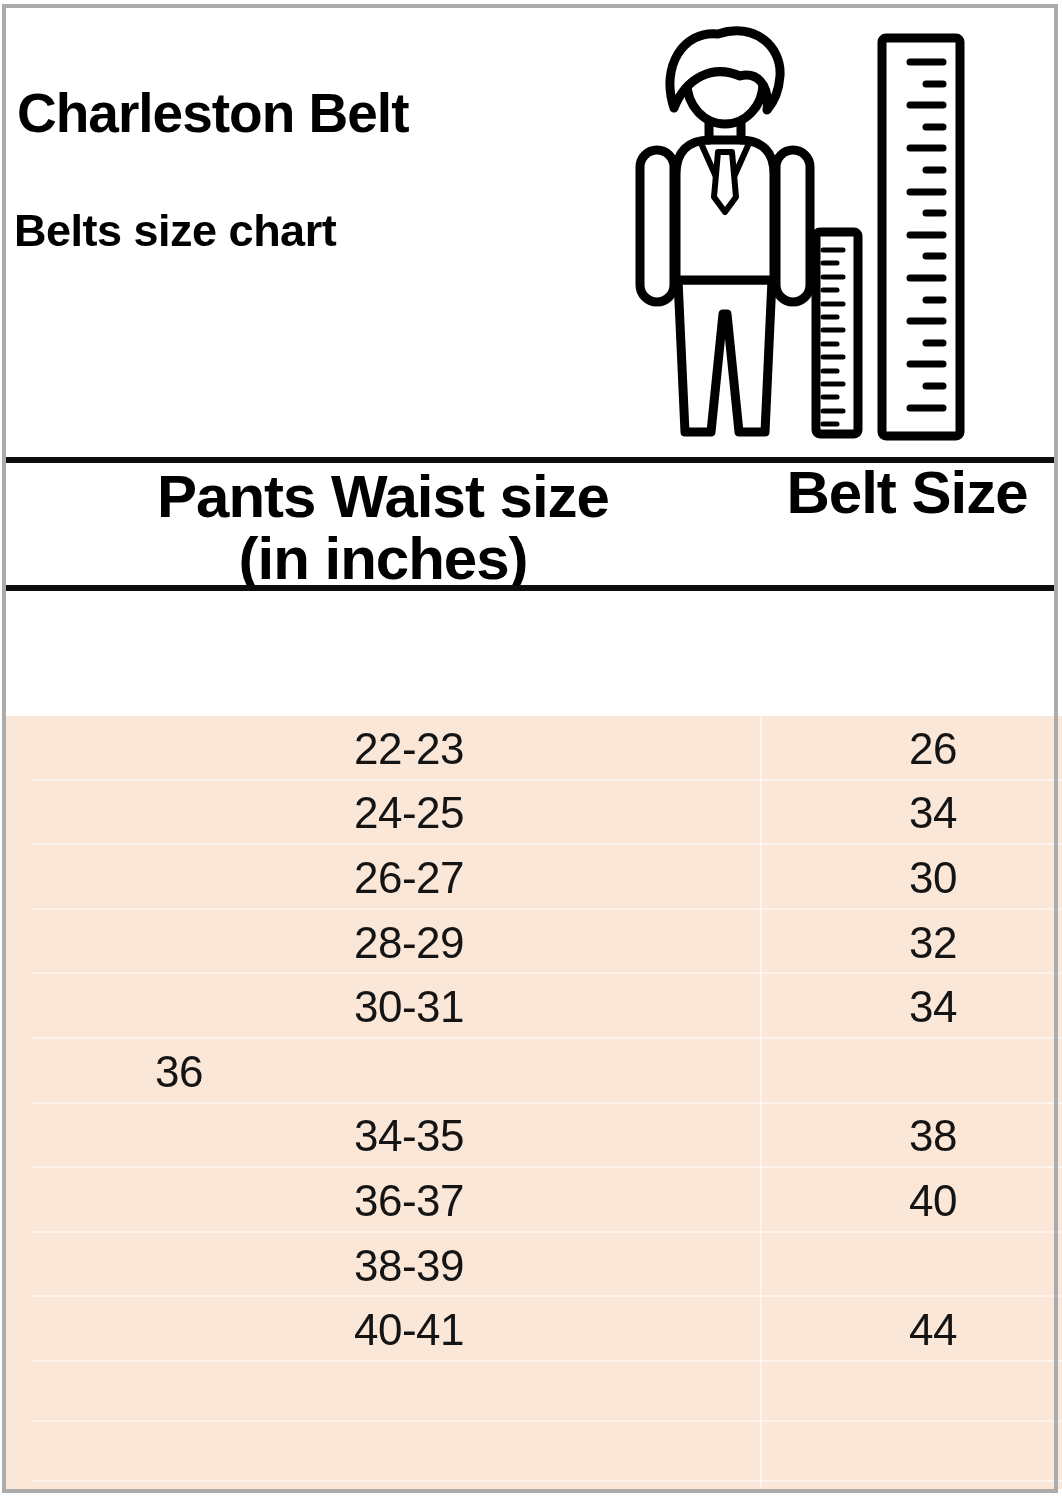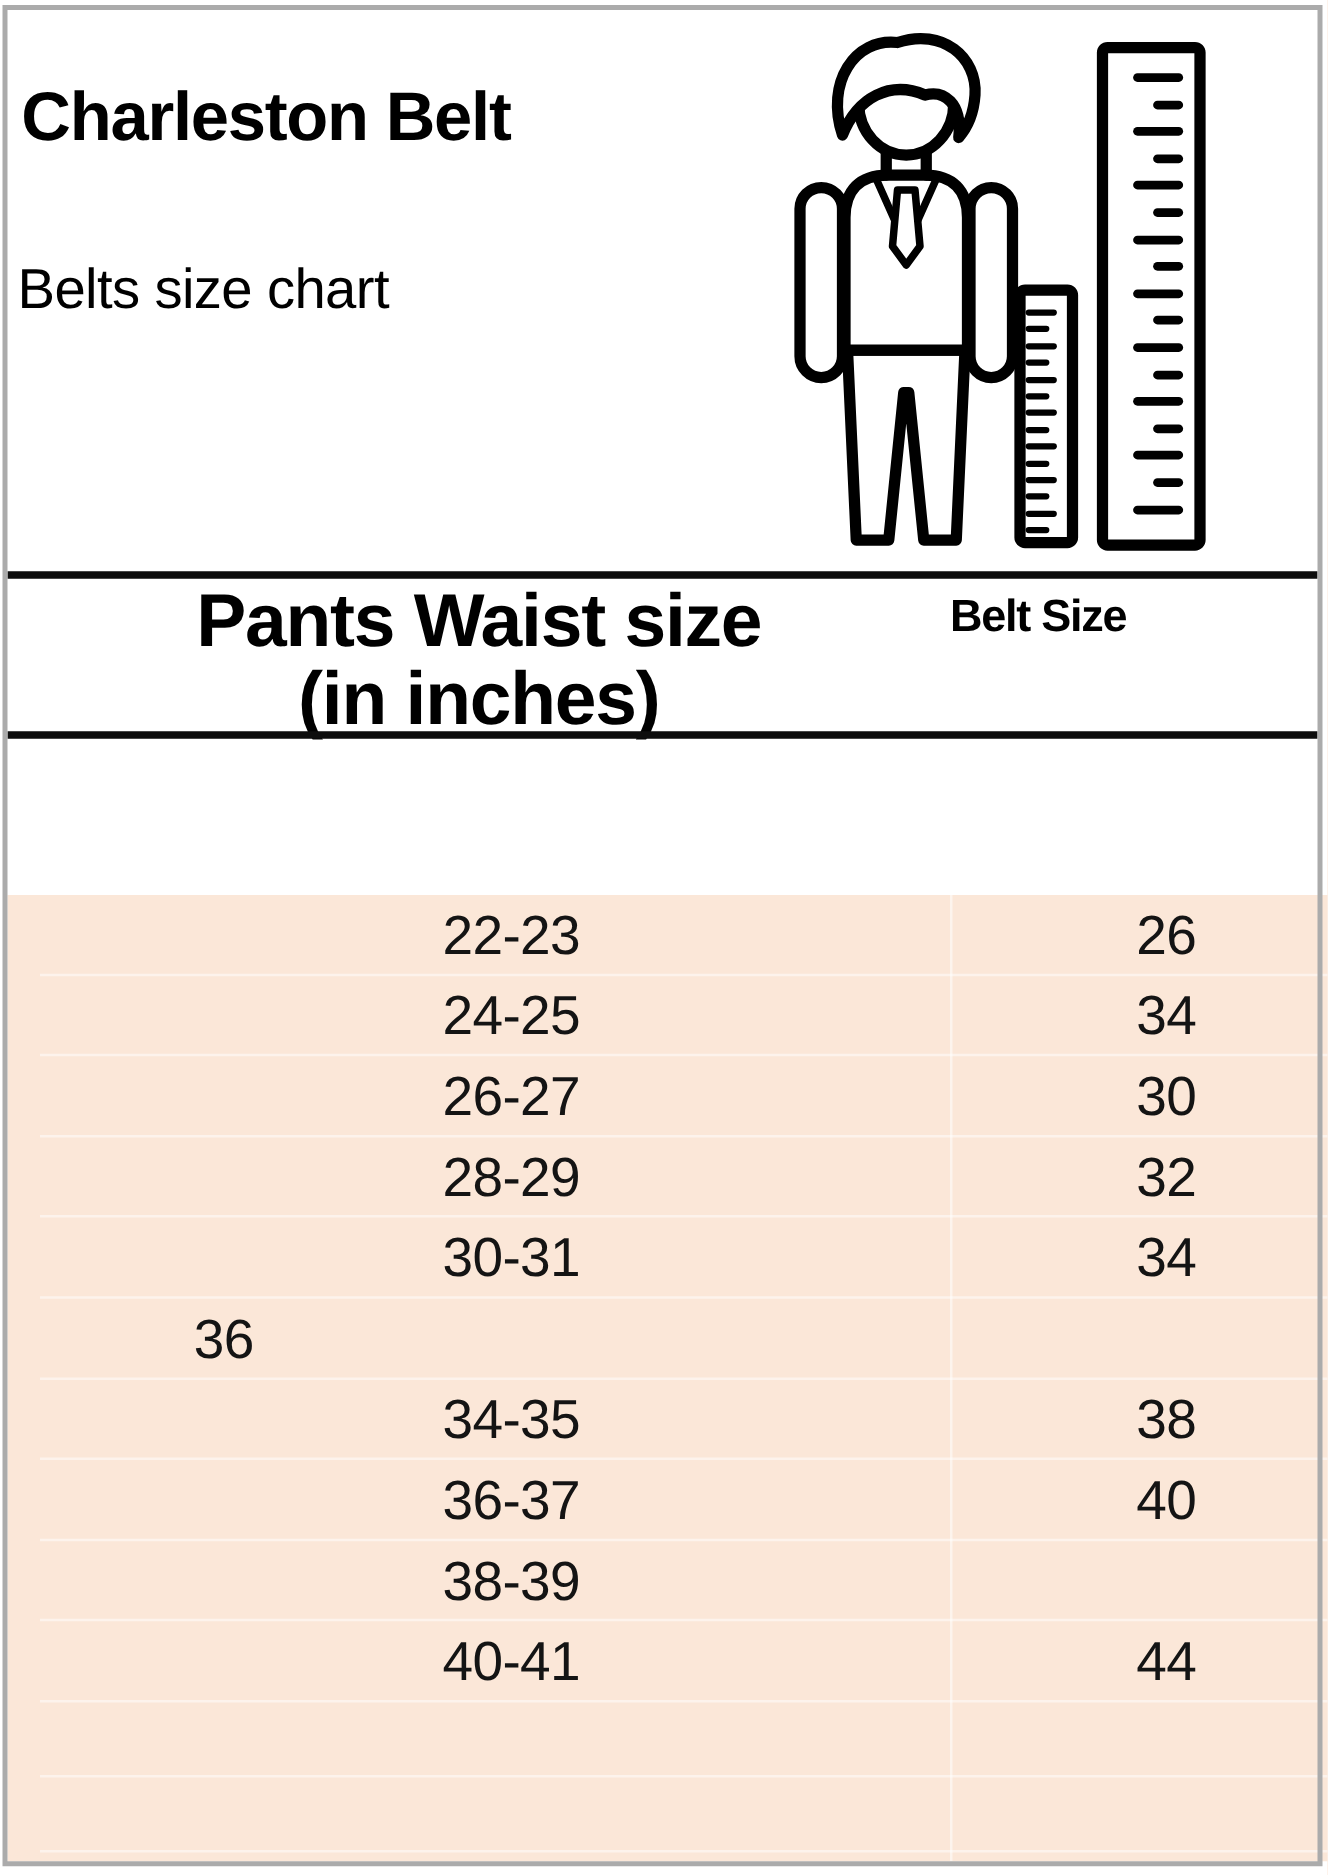--- a/index.html
+++ b/index.html
@@ -15,45 +15,45 @@
 
   
   .frame {
     position: absolute; left: 2px; top: 4px; right: 4px; bottom: 7px;
     border: 4px solid #ABABAB;
     pointer-events: none;
     z-index: 30;
   }
 
   .title {
-    position: absolute; left: 17px; top: 60px;
+    position: absolute; left: 17px; top: 80px;
     font-size: 55px; line-height: 66px; font-weight: bold;
     letter-spacing: -1px; white-space: nowrap; margin: 0;
   }
   .subtitle {
     position: absolute; left: 14px; top: 204px;
-    font-size: 45px; line-height: 54px; font-weight: normal;
+    font-size: 45px; line-height: 54px; font-weight: bold;
     letter-spacing: -0.5px; white-space: nowrap; margin: 0;
   }
 
   .illustration { position: absolute; left: 612px; top: 22px; width: 366px; height: 424px; }
 
   .rule { position: absolute; left: 6px; width: 1048px; background: #0d0d0d; }
   .rule-a { top: 457px; height: 6px; }
   .rule-b { top: 585px; height: 6px; }
 
   .th-left {
     position: absolute; left: 6px; top: 466px; width: 754px;
     text-align: center; font-weight: bold;
     font-size: 60px; line-height: 62px; letter-spacing: -1px;
   }
   .th-right {
     position: absolute; left: 760px; top: 462px; width: 294px;
-    font-weight: bold;
-    font-size: 36px; line-height: 62px; letter-spacing: -1px;
+    text-align: center; font-weight: bold;
+    font-size: 60px; line-height: 62px; letter-spacing: -1px;
   }
 
   .data-area {
     position: absolute; left: 6px; top: 716px; width: 1048px; height: 773px;
     background: #FBE7D8;
     padding-left: 26px;
   }
   .col-sep {
     position: absolute; left: 754px; top: 0; bottom: 0; width: 2px;
     background: rgba(255,255,255,0.55);

